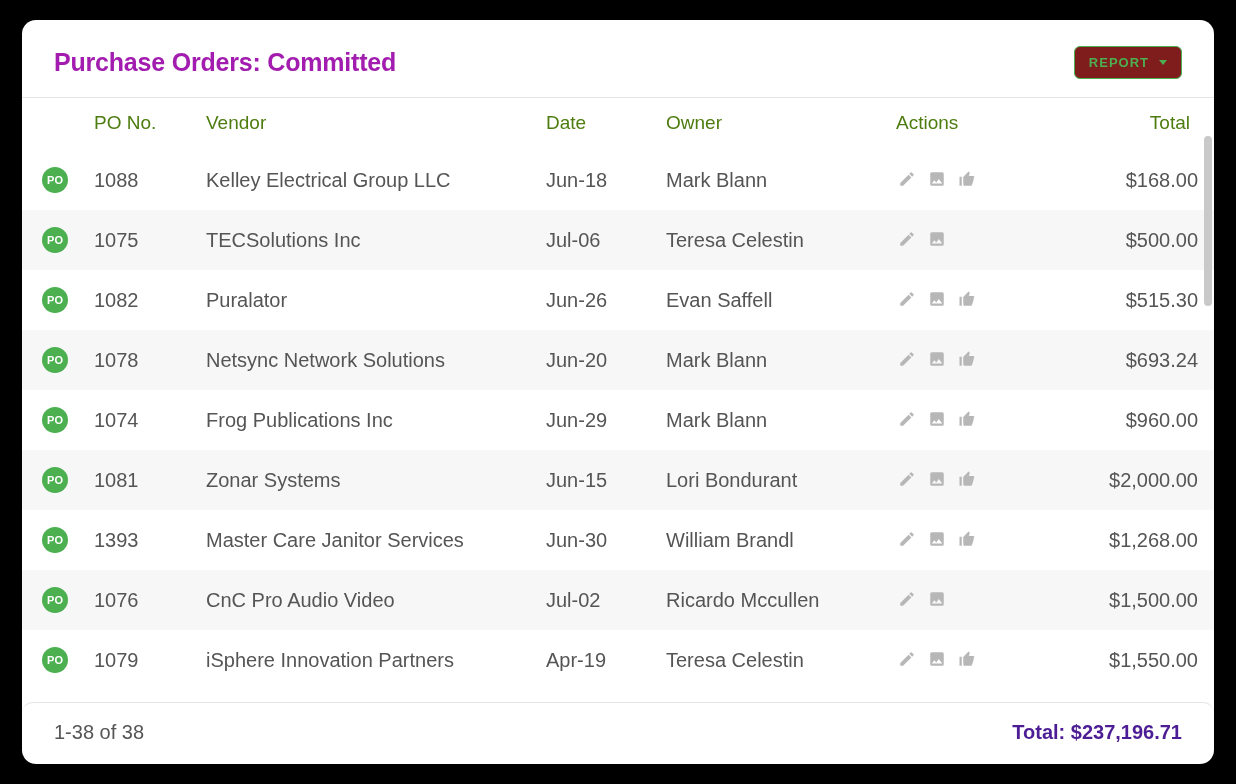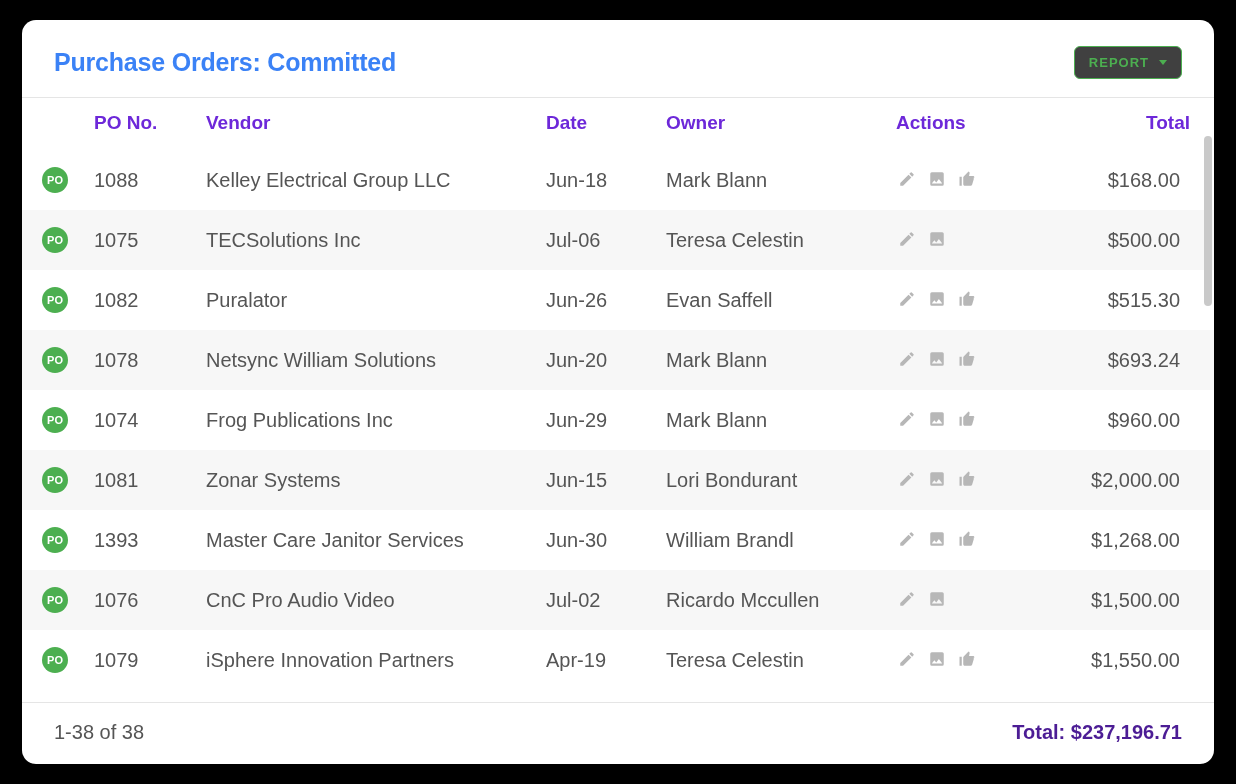--- a/index.html
+++ b/index.html
@@ -26,27 +26,27 @@
   .card-header {
     display: flex;
     align-items: center;
     justify-content: space-between;
     padding: 26px 32px 18px 32px;
     border-bottom: 1px solid #e5e5e5;
   }
   .title {
     font-size: 25px;
     font-weight: 700;
-    color: #3b82f6;
+    color: #a21caf;
     letter-spacing: -0.2px;
   }
   .report-btn {
     border: 1.5px solid #4caf50;
     color: #4caf50;
-    background: #404040;
+    background: #7f1d1d;
     font-weight: 700;
     font-size: 13px;
     letter-spacing: 1px;
     padding: 8px 14px;
     border-radius: 6px;
     display: flex;
     align-items: center;
     gap: 10px;
     cursor: pointer;
   }
@@ -70,41 +70,41 @@
     background: #c9c9c9;
     border-radius: 4px;
   }
   table {
     width: 100%;
     border-collapse: collapse;
   }
   thead th {
     text-align: left;
     font-size: 19px;
-    font-weight: 700;
-    color: #6d28d9;
+    font-weight: 400;
+    color: #4d7c0f;
     padding: 14px 10px 16px 10px;
   }
   th.col-badge { width: 62px; padding-left: 22px; }
   th.col-po    { width: 112px; }
   th.col-vendor{ width: 340px; }
   th.col-date  { width: 120px; }
   th.col-owner { width: 230px; }
   th.col-actions { width: 150px; text-align: left; }
   th.col-total { text-align: right; padding-right: 24px; }
   tbody tr { height: 60px; }
   tbody tr.alt { background: #f7f7f7; }
   tbody td {
     font-size: 20px;
     color: #555;
     padding: 0 10px;
     vertical-align: middle;
   }
   td.col-badge { padding-left: 20px; }
-  td.col-total { text-align: right; padding-right: 34px; }
+  td.col-total { text-align: right; padding-right: 16px; }
   td.col-actions { white-space: nowrap; }
   .po-badge {
     width: 26px; height: 26px;
     background: #4caf50;
     border-radius: 50%;
     color: #fff;
     font-size: 11px;
     font-weight: 700;
     display: flex;
     align-items: center;
@@ -121,20 +121,21 @@
   }
   .action-icon svg { width: 18px; height: 18px; fill: currentColor; }
   .card-footer {
     display: flex;
     align-items: flex-end;
     justify-content: space-between;
     padding: 18px 32px 20px 32px;
     border-top: 1px solid #e5e5e5;
     font-size: 20px;
     color: #555;
+    border-radius: 11px;
   }
   .footer-total { font-weight: 700; color: #4c1d95; }
 </style>
 </head>
 <body>
 
 <div class="card">
 
   <div class="card-header">
     <div class="title">Purchase Orders: Committed</div>
@@ -222,21 +223,21 @@
                   <use href="#ico-thumb"></use>
                 </svg>
               </span></td>
             <td class="col-total">$515.30</td>
           </tr>
           <tr class="alt">
             <td class="col-badge">
               <div class="po-badge">PO</div>
             </td>
             <td class="col-po">1078</td>
-            <td class="col-vendor">Netsync William Solutions</td>
+            <td class="col-vendor">Netsync Network Solutions</td>
             <td class="col-date">Jun-20</td>
             <td class="col-owner">Mark Blann</td>
             <td class="col-actions"><span class="action-icon">
                 <svg>
                   <use href="#ico-pencil"></use>
                 </svg>
               </span><span class="action-icon">
                 <svg>
                   <use href="#ico-image"></use>
                 </svg>

